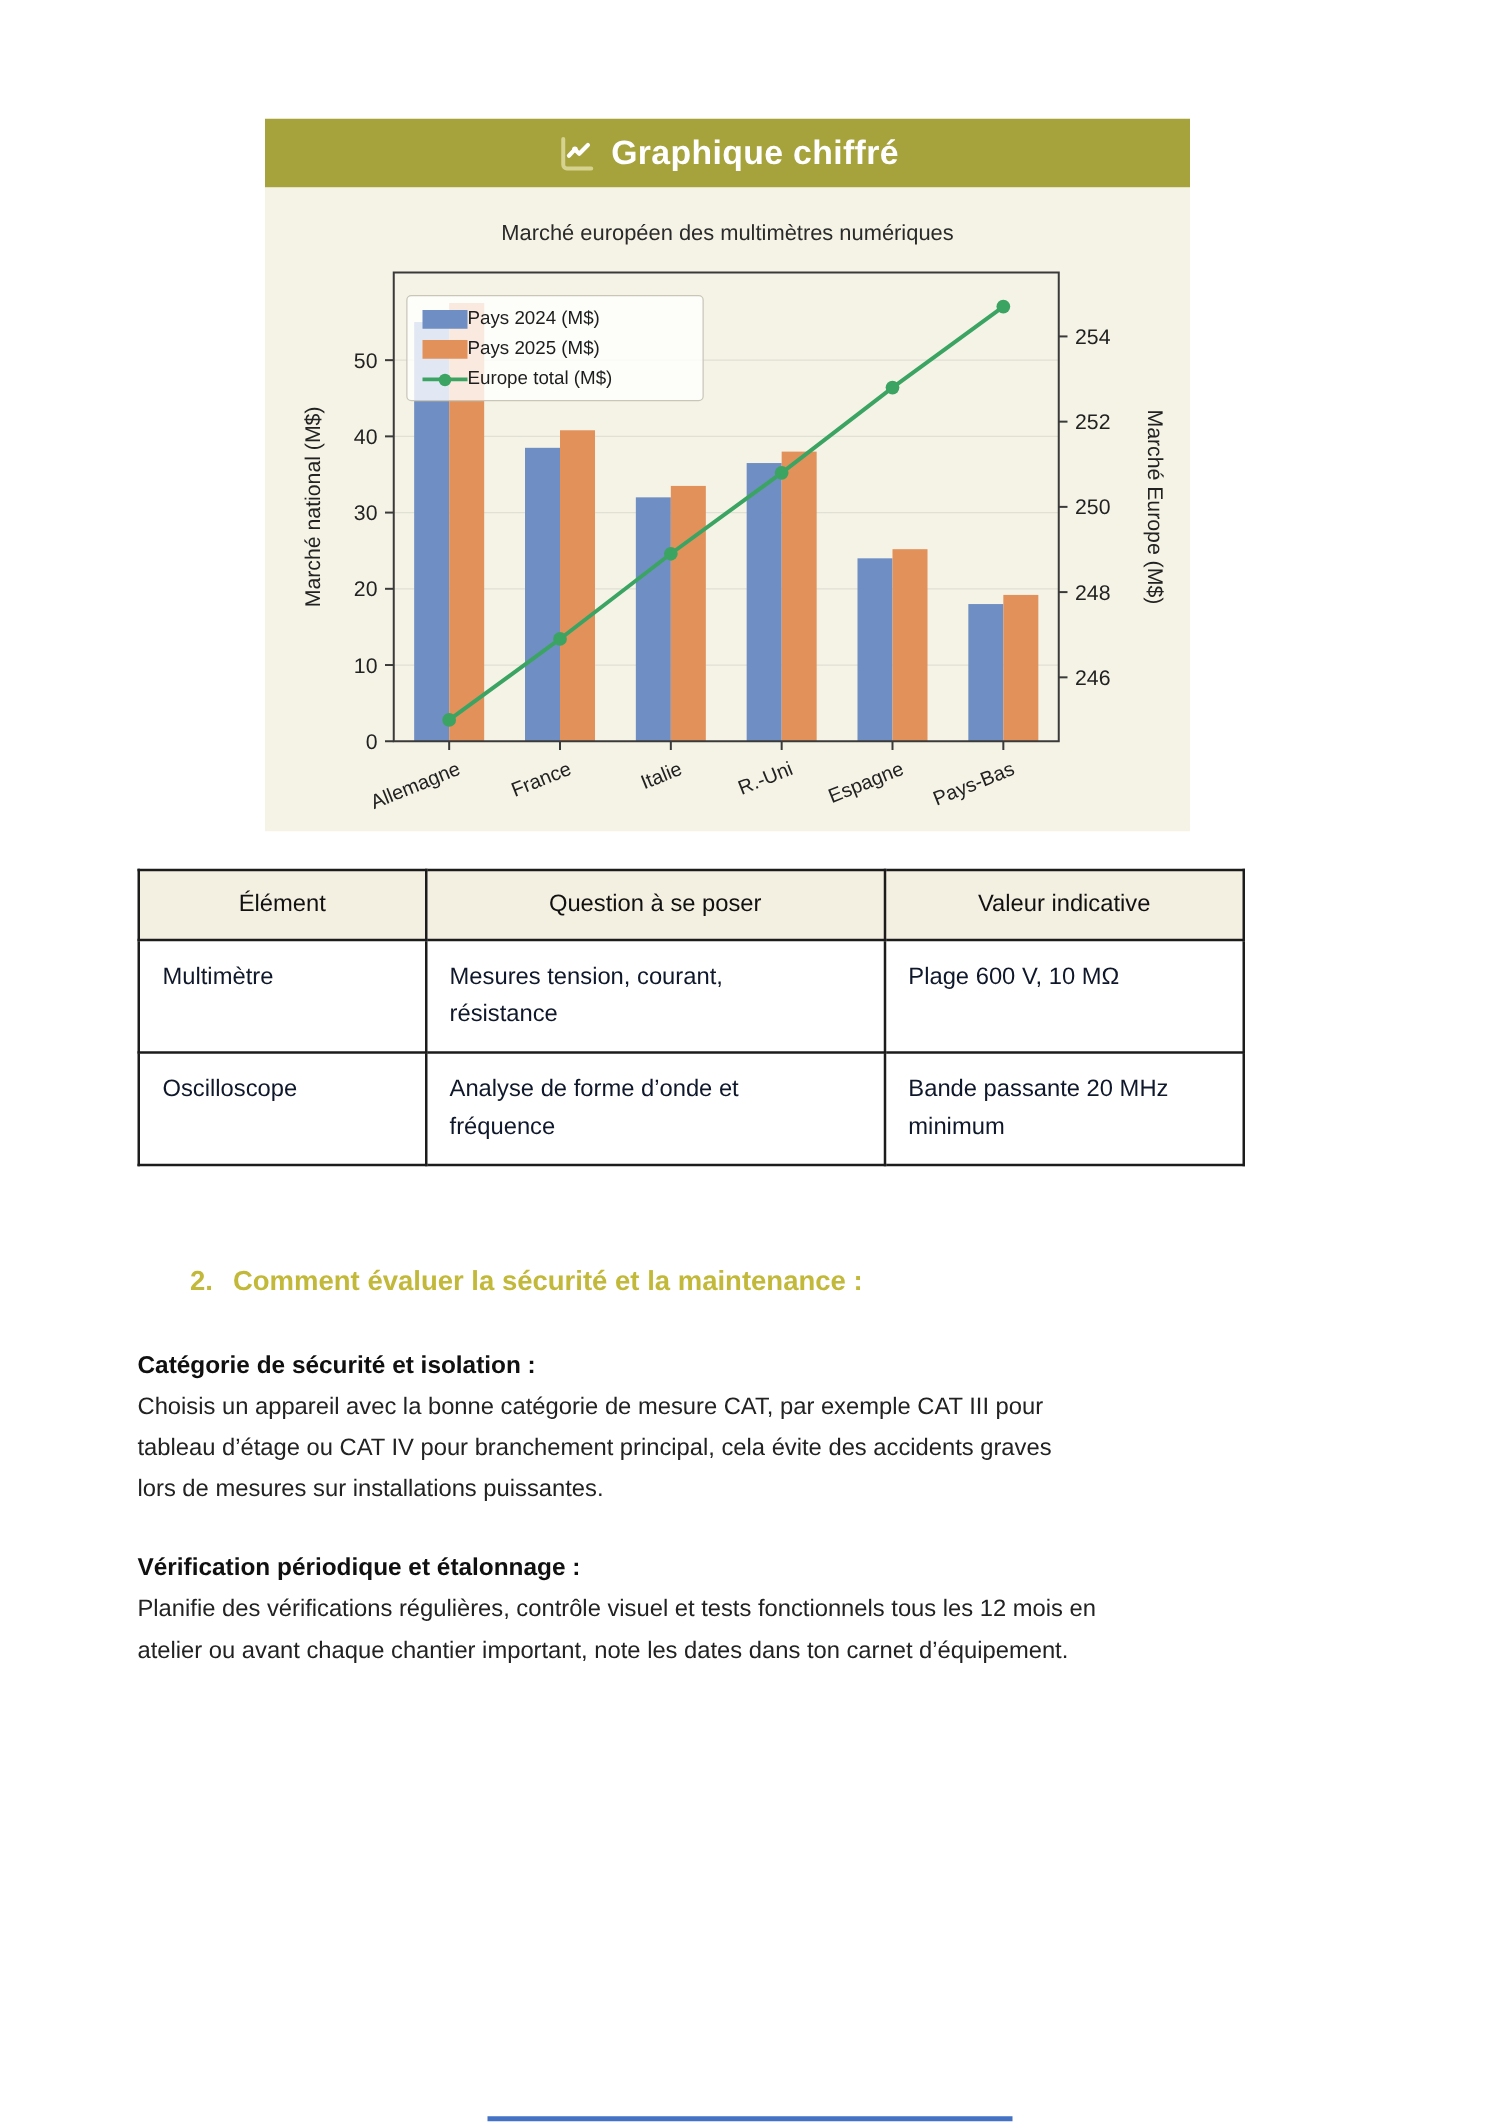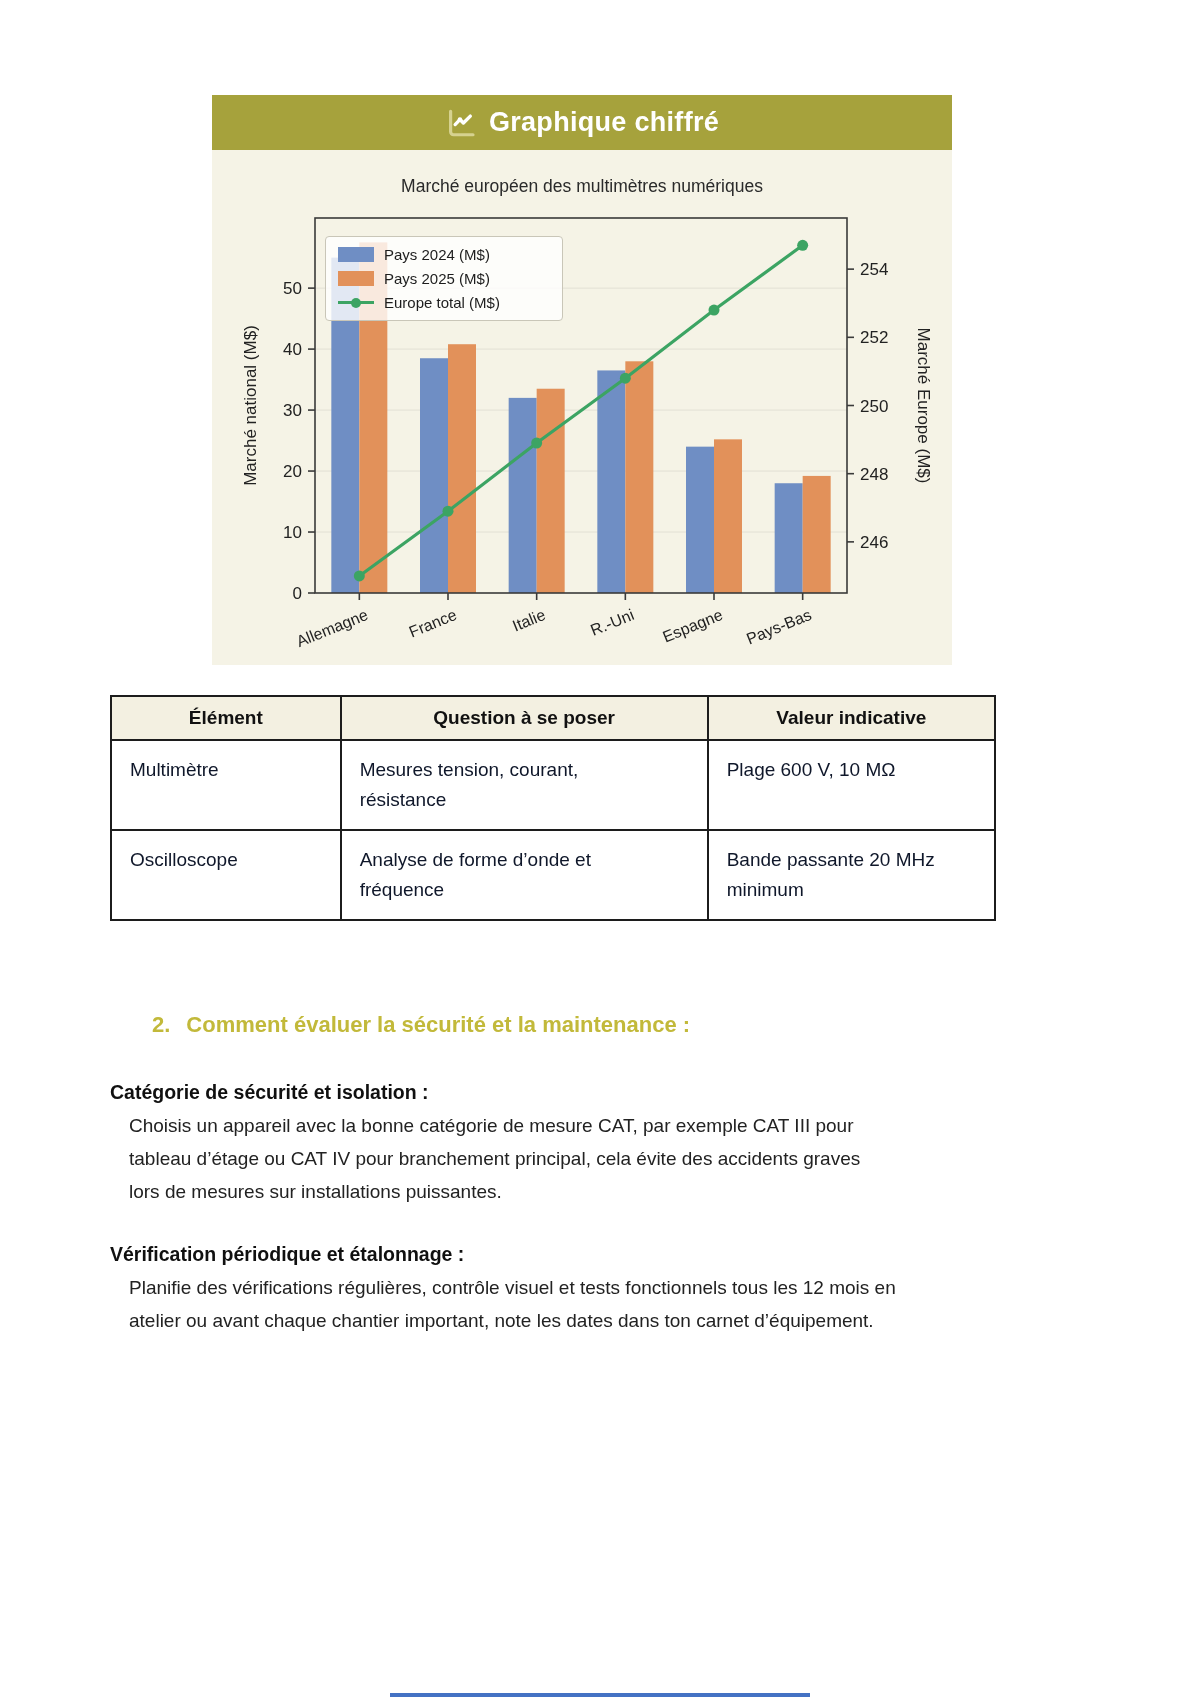--- a/index.html
+++ b/index.html
@@ -11,45 +11,45 @@
   .chart-header { height:55px; background:#a6a23c; display:flex; align-items:center; justify-content:center; gap:12px; }
   .chart-header-title { color:#ffffff; font-size:27px; font-weight:700; letter-spacing:0.3px; }
   .chart-body { position:relative; width:740px; height:515px; background:#f5f3e6; }
   .chart-title { position:absolute; left:0; top:26px; width:740px; text-align:center;
     font-size:17.5px; font-weight:500; color:#2a2a2a; }
   .chart-xlabel { position:absolute; left:104px; top:465px; width:532px; text-align:center;
     font-size:16.5px; color:#2a2a2a; }
   .chart-svg { position:absolute; left:0; top:0; }
   .chart-legend { position:absolute; left:113px; top:86px; width:238px; background:rgba(255,255,255,0.8);
     border:1px solid #c9c6b8; border-radius:4px; padding:9px 12px; display:flex; flex-direction:column; gap:7px; }
-  .legend-item { display:flex; align-items:center; gap:10px; }
+  .legend-item { display:flex; align-items:flex-end; }
   .legend-label { font-size:15px; color:#1d1d1d; }
   .legend-swatch { width:36px; height:15px; flex:0 0 auto; }
   .legend-swatch.line-swatch { height:15px; position:relative; background:none; }
   .legend-swatch.line-swatch .lw-line { position:absolute; left:0; top:6px; width:36px; height:3px; }
   .legend-swatch.line-swatch .lw-dot { position:absolute; left:13px; top:2.5px; width:10px; height:10px; border-radius:50%; }
 
   
   .equipment-table { position:absolute; left:110px; top:695px; width:886px; border-collapse:collapse;
     background:#ffffff; }
   .equipment-table th, .equipment-table td { border:2px solid #1c1c1c; }
-  .equipment-table th { background:#f3f0e1; height:44px; font-size:19px; font-weight:700; text-align:center; color:#111; }
+  .equipment-table th { background:#f3f0e1; height:56px; font-size:19px; font-weight:400; text-align:center; color:#111; }
   .equipment-table td { font-size:19px; color:#0f172a; padding:14px 16px 14px 18px; line-height:30px;
     vertical-align:top; white-space:pre-line; height:80px; }
   .col-1 { width:230px; } .col-2 { width:368px; } .col-3 { width:288px; }
 
   
   .section-heading { position:absolute; left:152px; top:1012px; display:flex; gap:16px;
     font-size:22px; font-weight:700; color:#c2b93a; }
 
   
   .sections { position:absolute; left:110px; top:1076px; width:910px; }
   .content-section + .content-section { margin-top:30px; }
   .section-label { font-size:19.5px; font-weight:700; color:#101010; line-height:33px; }
-  .section-body { font-size:19px; color:#222; line-height:33px; white-space:pre-line;margin-left:19px; }
+  .section-body { font-size:19px; color:#222; line-height:33px; white-space:pre-line; }
 
   
   .page-break-line { position:absolute; left:390px; top:1693px; width:420px; height:4px; background:#4472c4; }
 </style>
 </head>
 <body>
 
 <div class="chart-card">
   <div class="chart-header">
     <svg width="32" height="32" viewBox="0 0 24 24">

